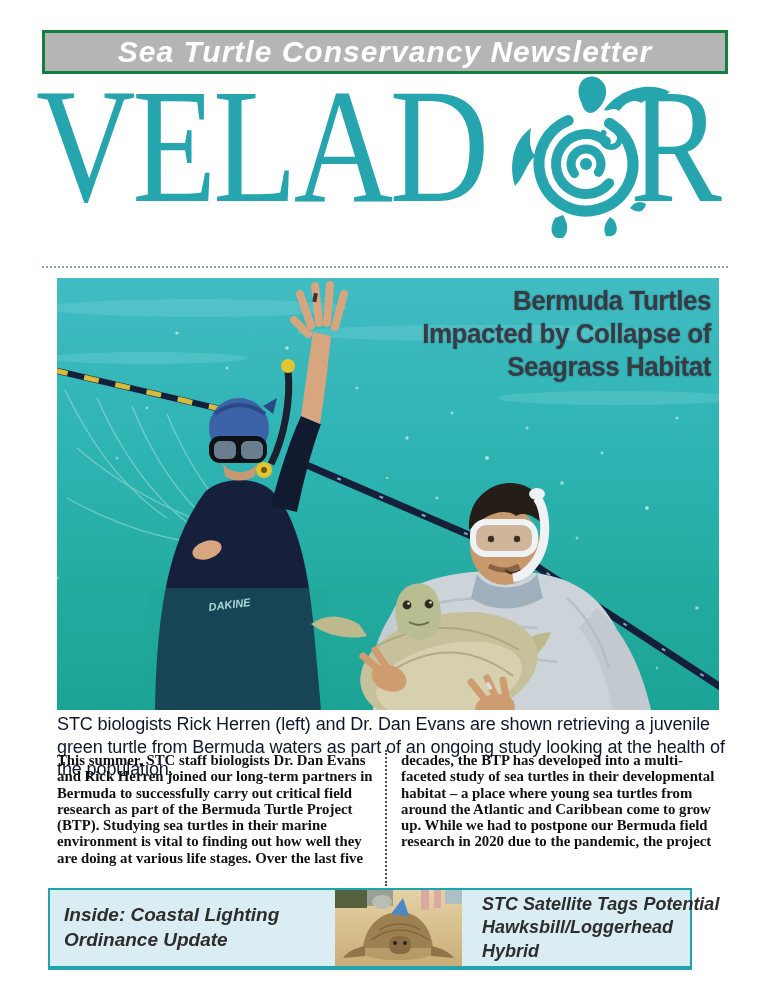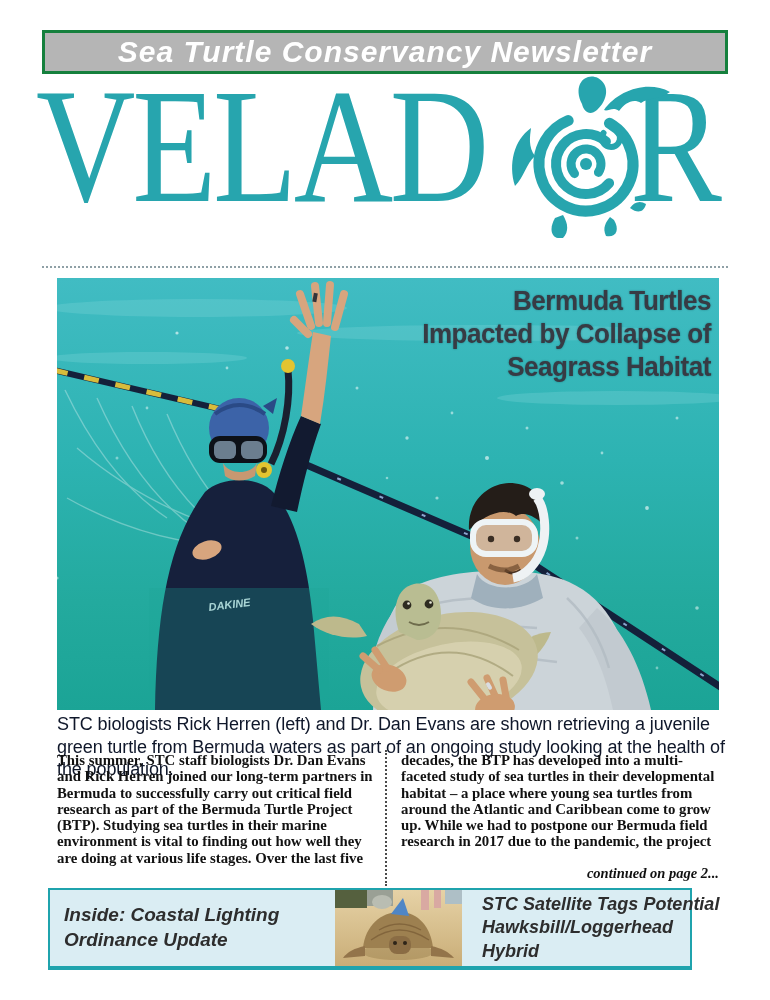--- a/index.html
+++ b/index.html
@@ -235,22 +235,21 @@
       <span>Impacted by Collapse of</span>
       <span>Seagrass Habitat</span>
     </div>
   </div>
 
   <div class="caption">STC biologists Rick Herren (left) and Dr. Dan Evans are shown retrieving a juvenile green turtle from Bermuda waters as part of an ongoing study looking at the health of the population.</div>
 
   <div class="colwrap">
     <div class="col col-left">This summer, STC staff biologists Dr. Dan Evans and Rick Herren joined our long-term partners in Bermuda to successfully carry out critical field research as part of the Bermuda Turtle Project (BTP). Studying sea turtles in their marine environment is vital to finding out how well they are doing at various life stages. Over the last five</div>
     <div class="divider"></div>
-    <div class="col col-right">decades, the BTP has developed into a multi-faceted study of sea turtles in their developmental habitat – a place where young sea turtles from around the Atlantic and Caribbean come to grow up. While we had to postpone our Bermuda field research in 2017 due to the pandemic, the project</div>
-    <div class="continued">continued on page 2...</div>
+    <div class="col col-right">decades, the BTP has developed into a multi-faceted study of sea turtles in their developmental habitat – a place where young sea turtles from around the Atlantic and Caribbean come to grow up. While we had to postpone our Bermuda field research in 2020 due to the pandemic, the project</div>
   </div>
 
   <div class="band">
     <div class="teaser teaser-left">Inside: Coastal Lighting Ordinance Update</div>
     <svg class="inset" viewBox="0 0 127 76" aria-hidden="true">
       <defs>
         <linearGradient id="sand" x1="0" y1="0" x2="0" y2="1">
           <stop offset="0" stop-color="#e6d2a6"></stop>
           <stop offset="1" stop-color="#c9ad77"></stop>
         </linearGradient>

